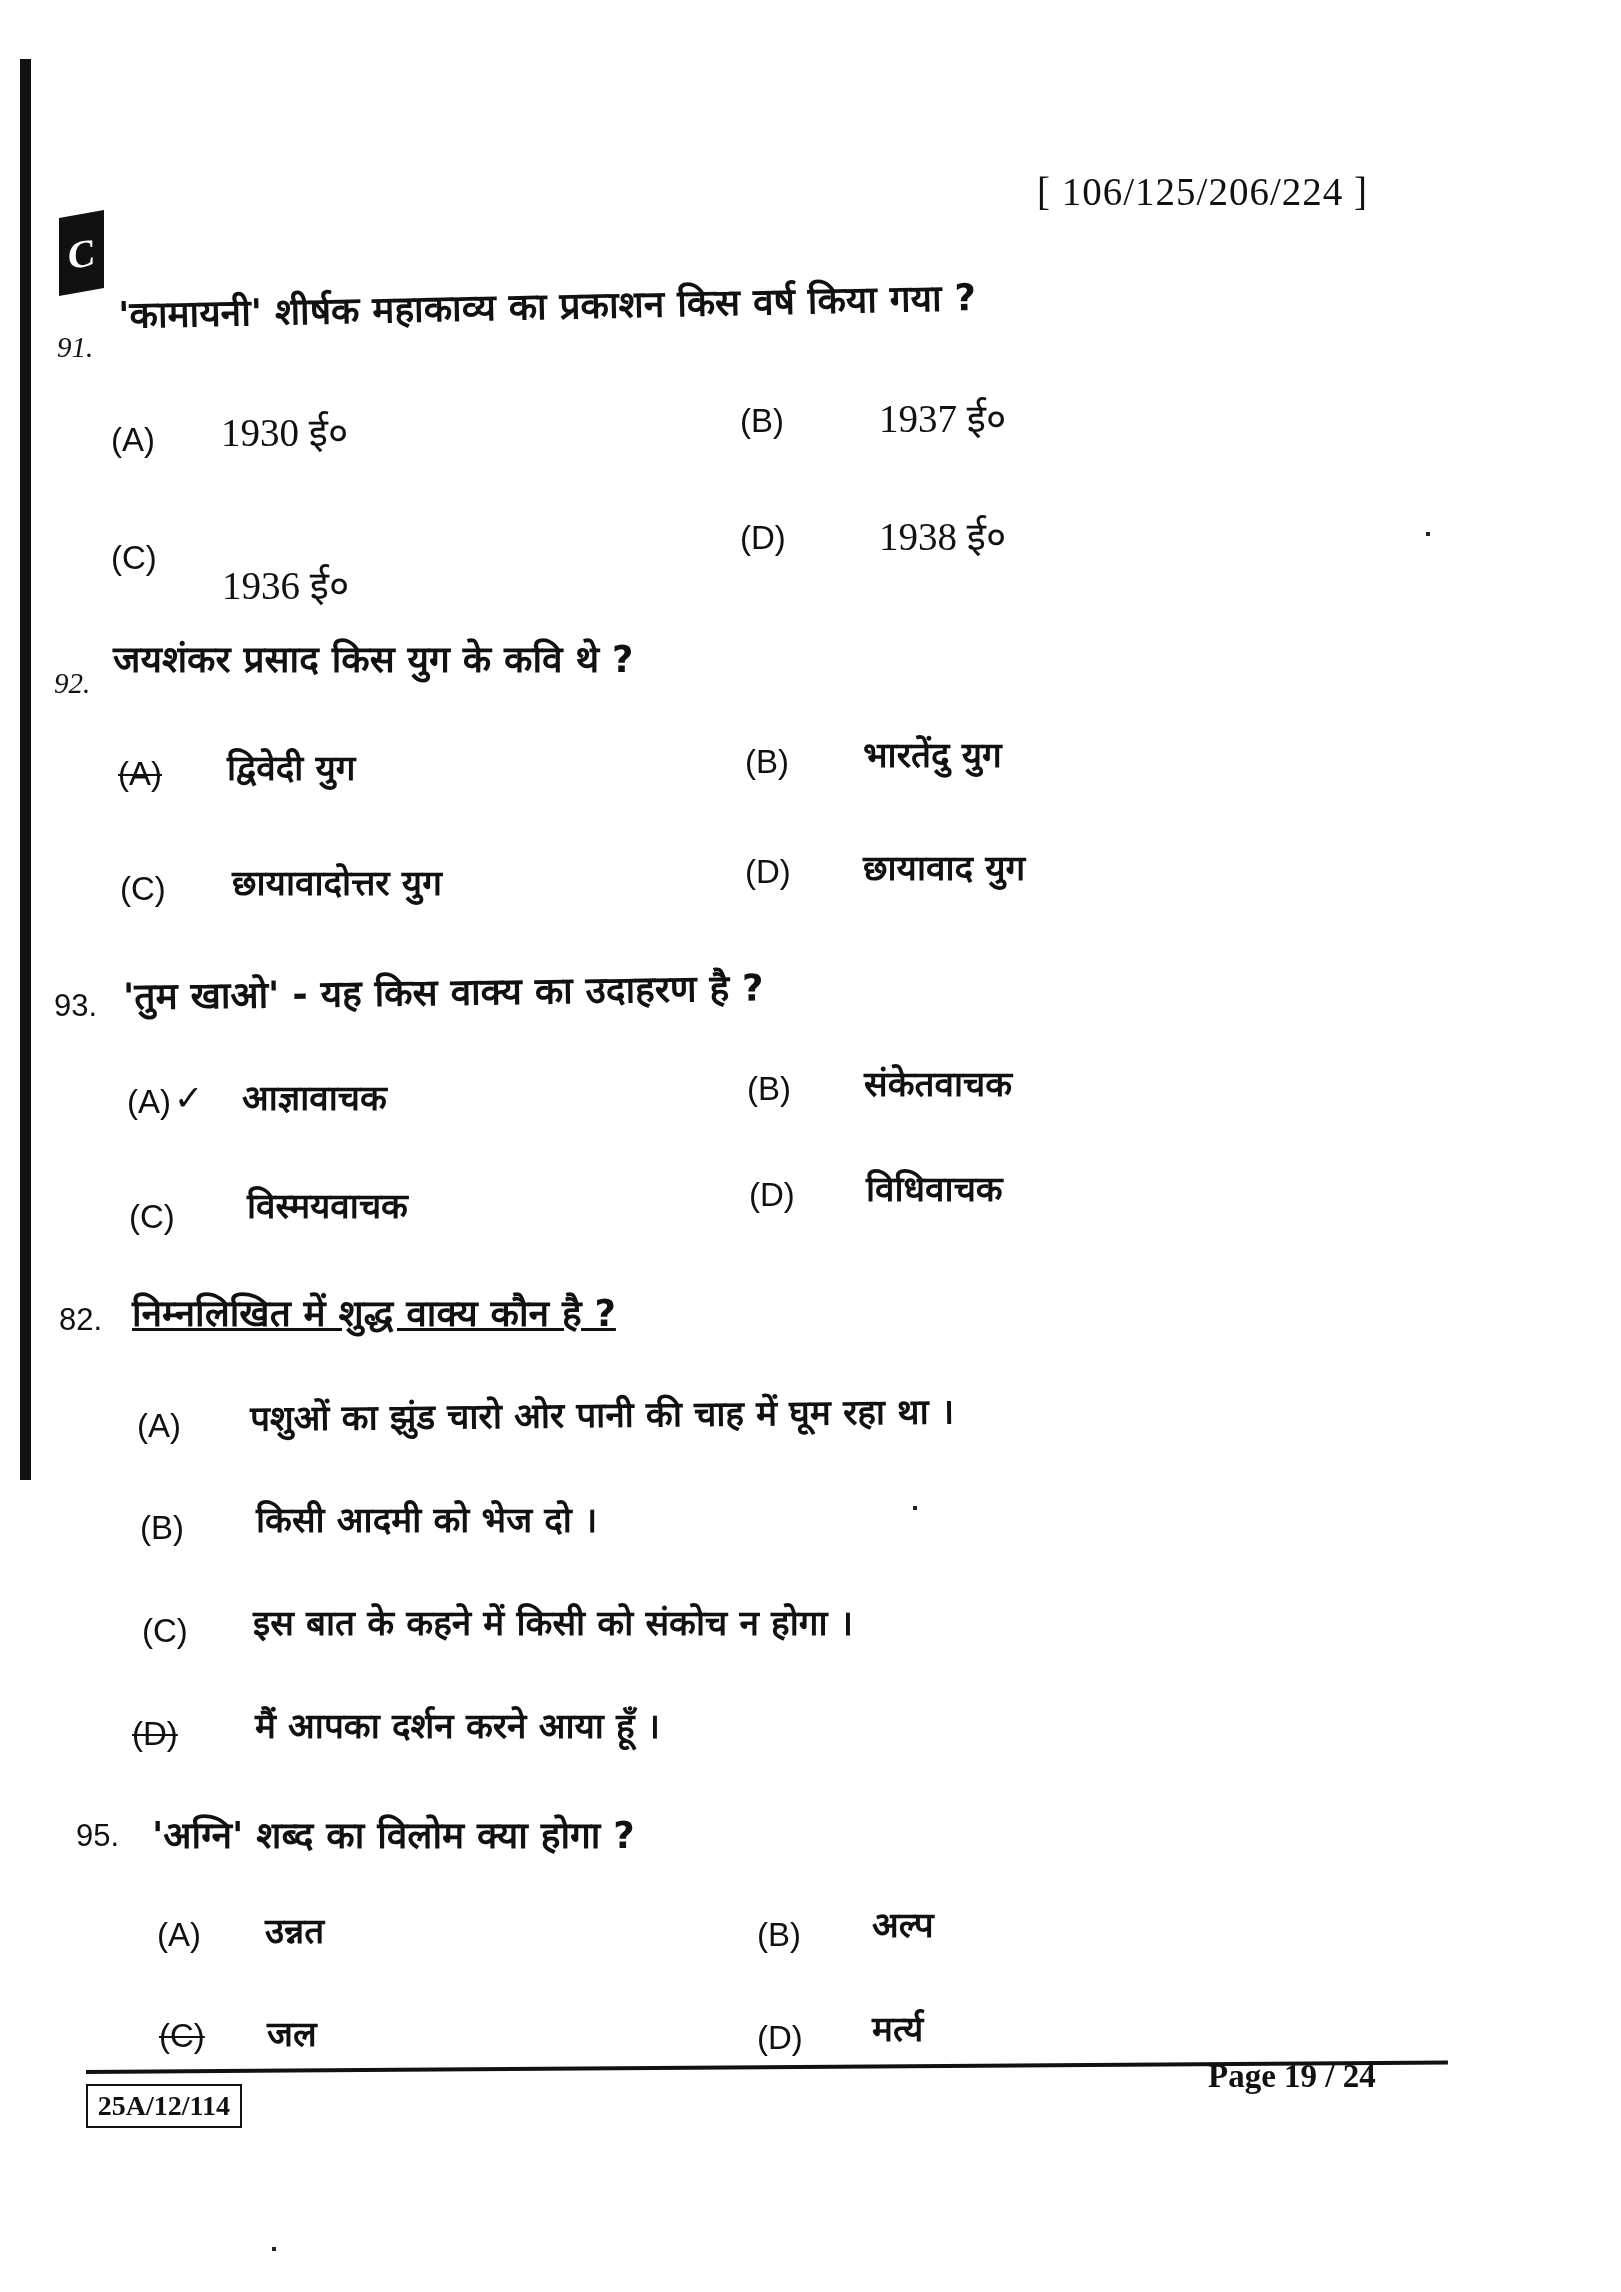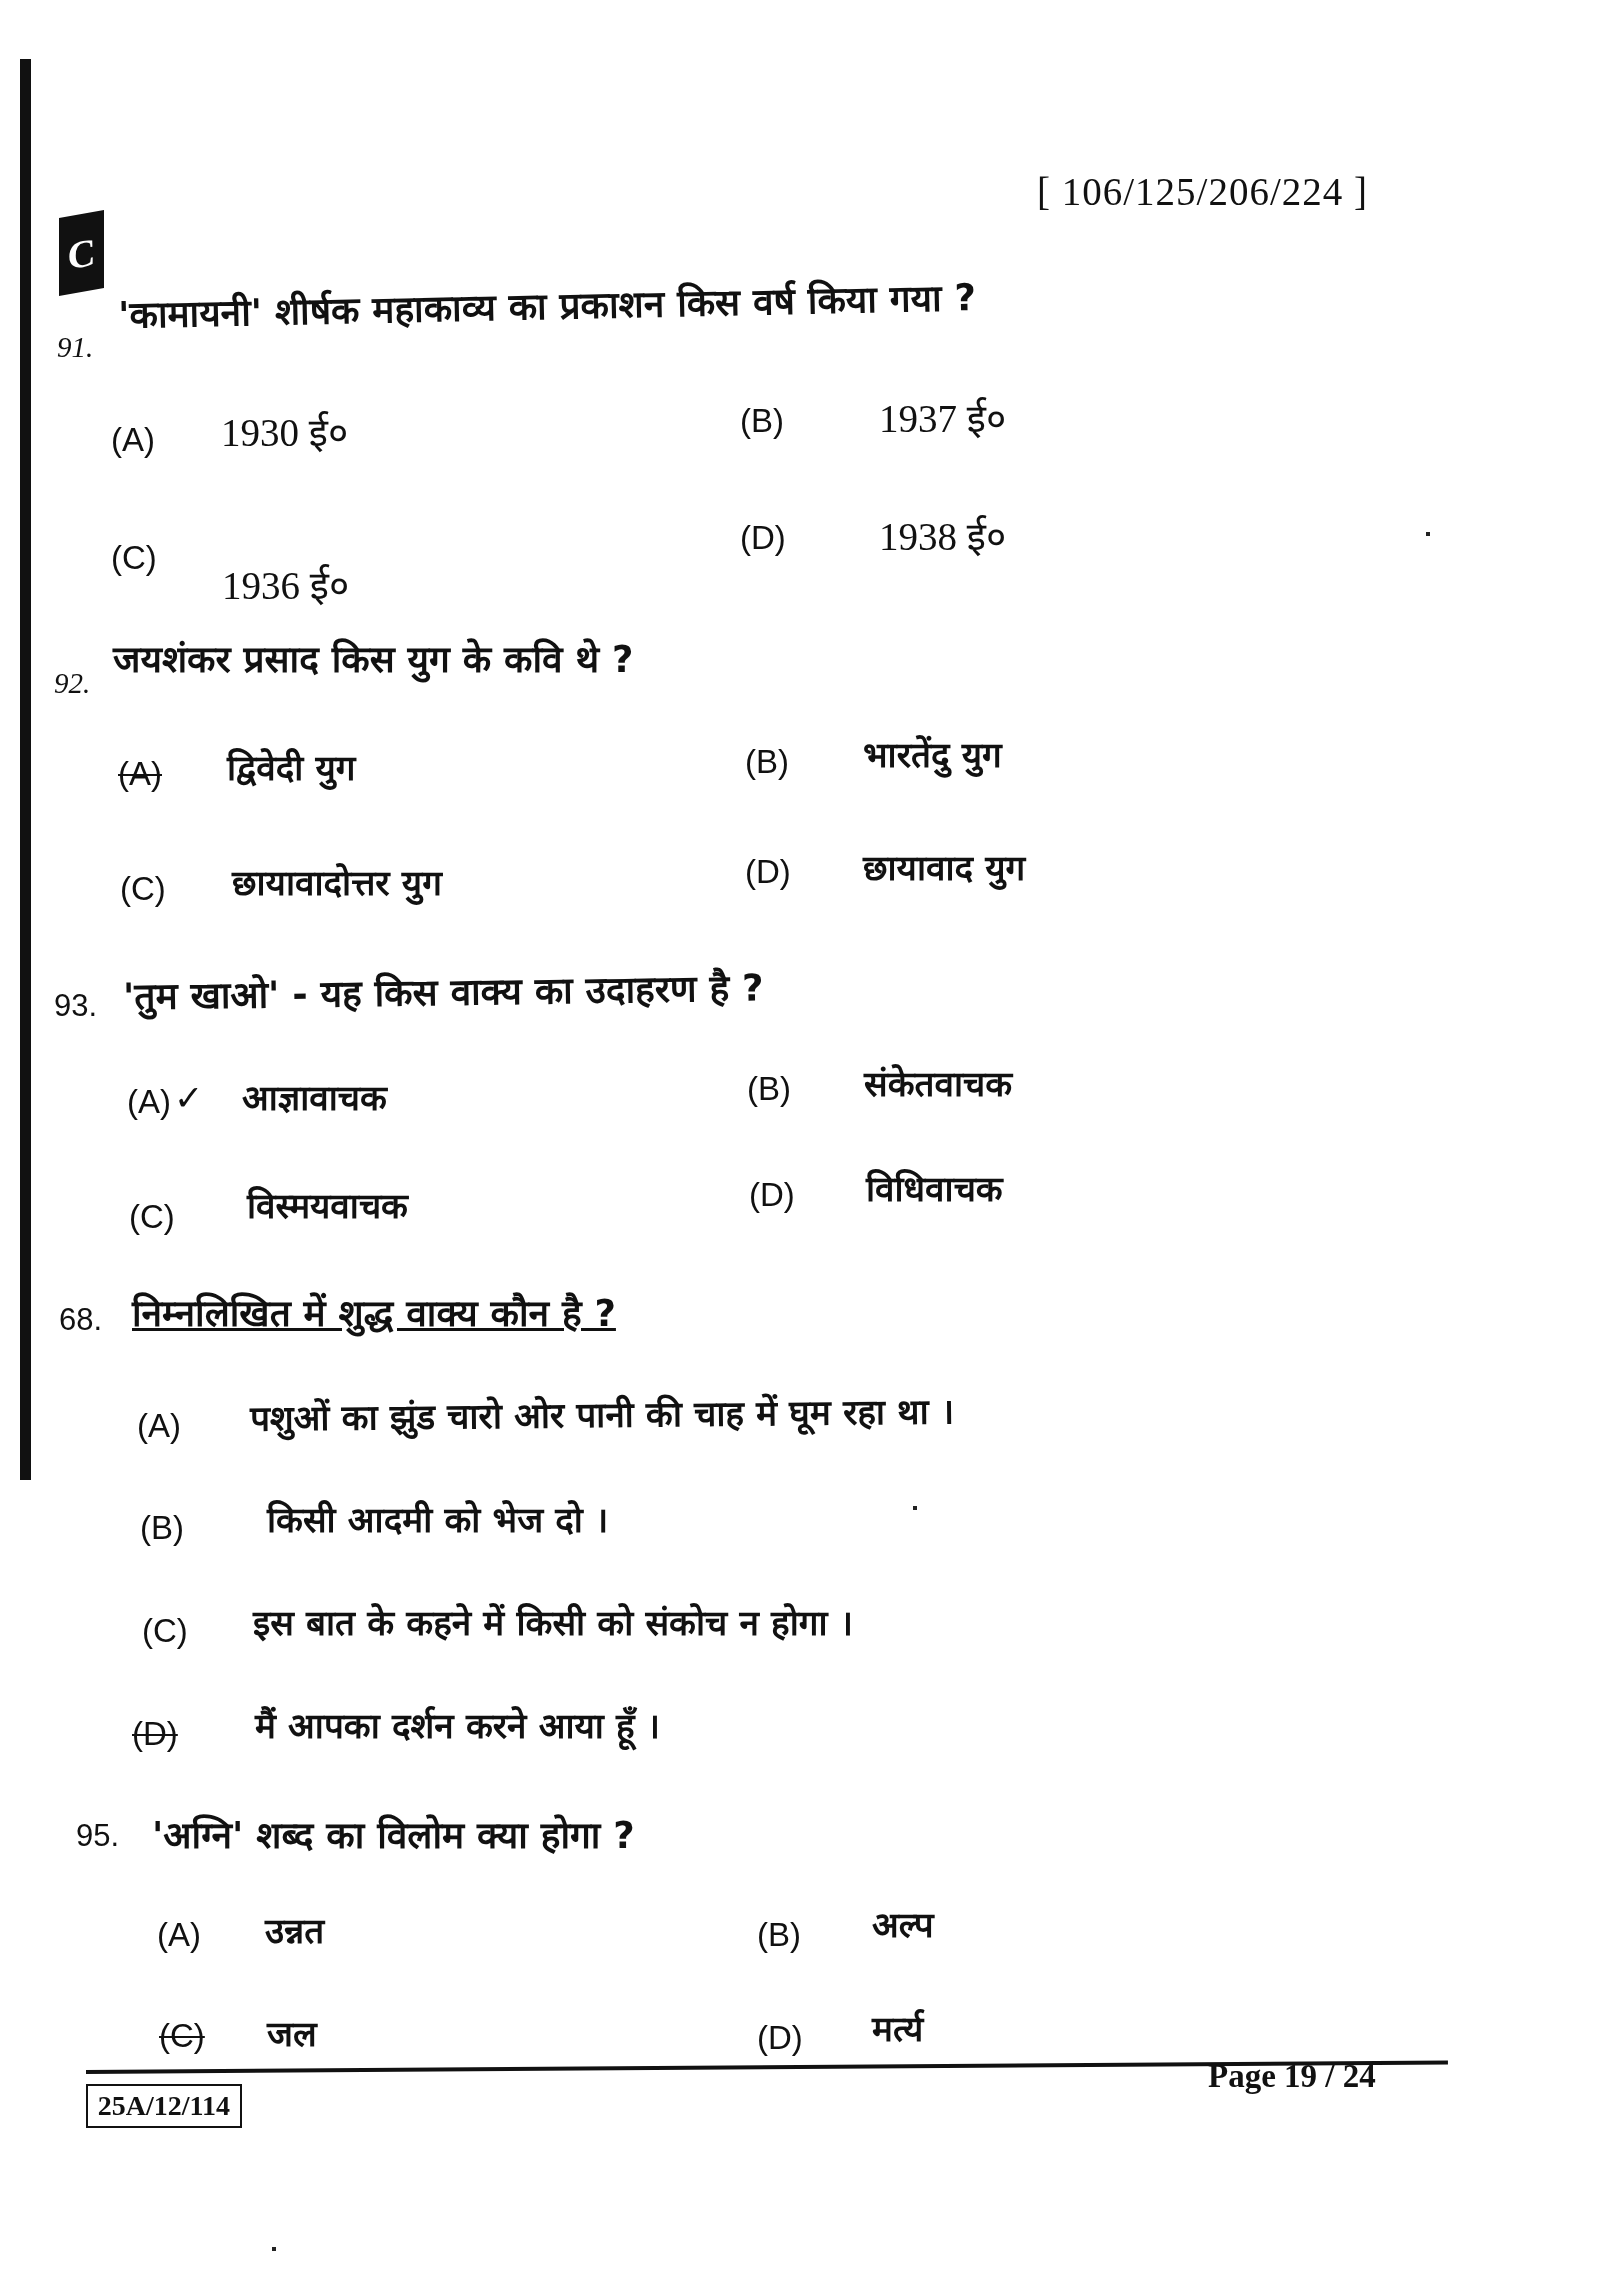--- a/index.html
+++ b/index.html
@@ -75,26 +75,26 @@
   <div class="abs opt-text" style="left:242px; top:1073px;">आज्ञावाचक</div>
   <div class="abs opt-label" style="left:747px; top:1070px;">(B)</div>
   <div class="abs opt-text" style="left:864px; top:1059px;">संकेतवाचक</div>
   <div class="abs opt-label" style="left:129px; top:1198px;">(C)</div>
   <div class="abs opt-text" style="left:247px; top:1181px;">विस्मयवाचक</div>
   <div class="abs opt-label" style="left:749px; top:1176px;">(D)</div>
   <div class="abs opt-text" style="left:866px; top:1164px;">विधिवाचक</div>
 </div>
 
 <div>
-  <div class="abs qnum" style="left:59px; top:1302px;">68.</div>
+  <div class="abs qnum" style="left:59px; top:1302px;">82.</div>
   <div class="abs qtext" style="left:132px; top:1286px;text-decoration:underline;">निम्नलिखित में शुद्ध वाक्य कौन है ?</div>
   <div class="abs opt-label" style="left:137px; top:1407px;">(A)</div>
   <div class="abs opt-text" style="left:250px; top:1390px; transform: rotate(-0.6deg);">पशुओं का झुंड चारो ओर पानी की चाह में घूम रहा था ।</div>
   <div class="abs opt-label" style="left:140px; top:1509px;">(B)</div>
-  <div class="abs opt-text" style="left:267px; top:1495px;">किसी आदमी को भेज दो ।</div>
+  <div class="abs opt-text" style="left:256px; top:1495px;">किसी आदमी को भेज दो ।</div>
   <div class="abs speck" style="left:913px; top:1506px;"></div>
   <div class="abs opt-label" style="left:142px; top:1612px;">(C)</div>
   <div class="abs opt-text" style="left:253px; top:1598px;">इस बात के कहने में किसी को संकोच न होगा ।</div>
   <div class="abs opt-label marked" style="left:132px; top:1715px;">(D)</div>
   <div class="abs opt-text" style="left:255px; top:1701px;">मैं आपका दर्शन करने आया हूँ ।</div>
 </div>
 
 <div>
   <div class="abs qnum" style="left:76px; top:1818px;">95.</div>
   <div class="abs qtext" style="left:152px; top:1808px;">'अग्नि' शब्द का विलोम क्या होगा ?</div>

